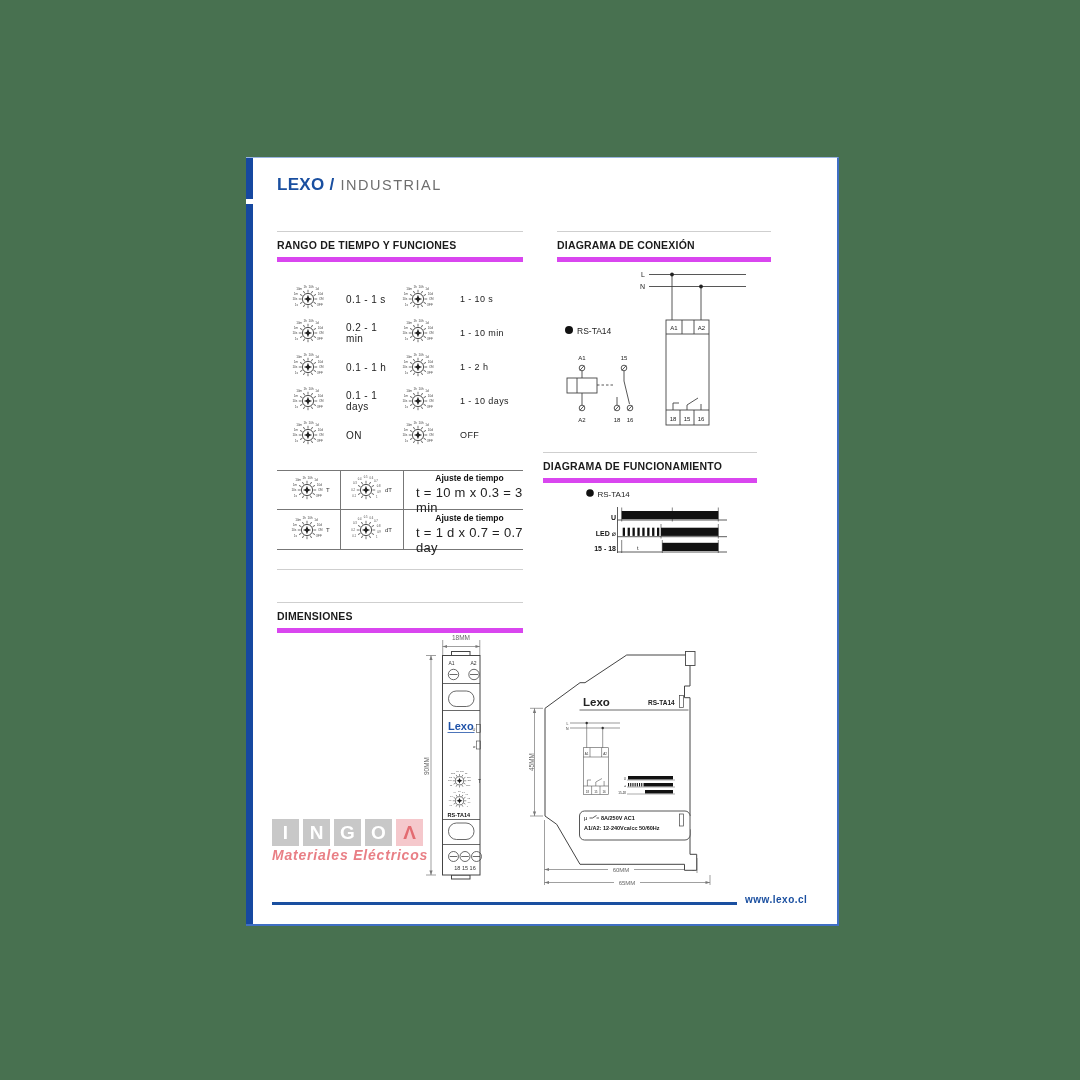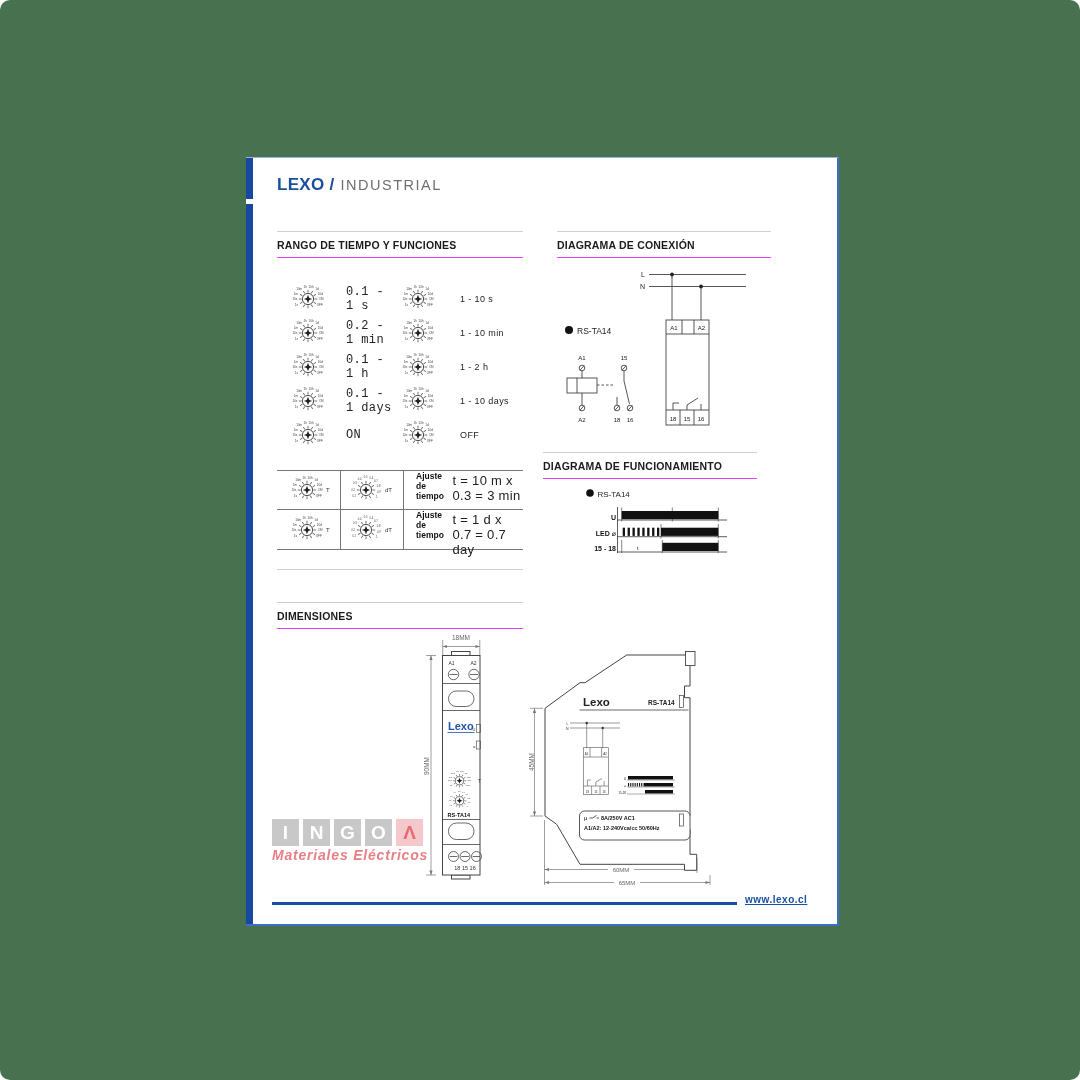--- a/index.html
+++ b/index.html
@@ -1,58 +1,58 @@
 <!DOCTYPE html>
 <html><head>
 <meta charset="utf-8">
 <style>
   html,body{margin:0;padding:0;}
   body{font-family:"Liberation Sans","DejaVu Sans",sans-serif;}
-  .canvas{position:relative;width:1080px;height:1080px;background:#487150;overflow:hidden;border-radius:10px;}
+  .canvas{position:relative;width:1080px;height:1080px;background:#487150;overflow:hidden;}
   .page{position:absolute;left:246px;top:157px;width:591px;height:766px;background:#ffffff;
         border-top:1px solid #9ab4e0;border-right:2px solid #3f6fc4;border-bottom:2px solid #3f6fc4;}
   .leftbar{position:absolute;left:0;width:7px;background:#1648a0;}
   .seg1{top:0;height:41px;}
   .seg2{top:46px;bottom:0;}
   .hdr{position:absolute;left:31px;top:17px;white-space:nowrap;}
   .brand{font-size:17px;font-weight:bold;color:#1a4fa0;letter-spacing:.3px;}
   .division{font-size:14.5px;color:#6e6e6e;letter-spacing:1.5px;margin-left:6px;}
-  .section-title{position:absolute;border-top:1px solid #cfcfcf;border-bottom:1px solid #d946ef;
+  .section-title{position:absolute;border-top:1px solid #cfcfcf;border-bottom:5px solid #d946ef;
         padding:7px 0 6px 0;font-size:10.5px;font-weight:bold;color:#1b1b1b;letter-spacing:.2px;}
   .st-left{left:31px;top:73px;width:246px;}
   .st-right{left:311px;top:73px;width:214px;}
   .st-func{left:297px;top:294px;width:214px;}
   .st-dim{left:31px;top:444px;width:246px;}
   .func-grid{position:absolute;left:31px;top:124px;width:250px;}
   .func-row{display:flex;align-items:center;height:34px;}
   .dial{width:36px;height:32px;flex:none;}
   .fr-d1{margin-left:13px;}
-  .fr-l1{width:50px;margin-left:20px;font-size:12px;color:#222;letter-spacing:.4px;font-family:Liberation Mono, monospace;}
+  .fr-l1{width:50px;margin-left:20px;font-size:10px;color:#222;letter-spacing:.4px;}
   .fr-d2{margin-left:4px;}
   .fr-l2{margin-left:24px;font-size:9px;color:#222;letter-spacing:.4px;}
   .adj-table{position:absolute;left:31px;top:312px;width:246px;display:grid;
         grid-template-columns:64px 63px 1fr;grid-template-rows:39px 39px;
         border-top:1px solid #777;border-bottom:1px solid #777;}
   .cell{display:flex;align-items:center;}
   .bR{border-right:1px solid #777;}
   .bB{border-bottom:1px solid #777;}
   .tmark{font-size:6px;color:#333;margin-left:1px;}
-  .adj-text{flex-direction:row;align-items:flex-start;justify-content:center;padding-left:12px;}
+  .adj-text{flex-direction:column;align-items:center;justify-content:center;padding-left:12px;margin-top:8px;}
   .adj-h{font-size:8.5px;font-weight:bold;color:#111;}
   .adj-f{font-size:13px;color:#222;letter-spacing:.3px;margin-top:2px;}
   .col-end{position:absolute;left:31px;top:411px;width:246px;border-top:1px solid #cfcfcf;}
   .absvg{position:absolute;}
   .wm{position:absolute;left:26px;top:661px;opacity:.82;}
   .wm-boxes{display:flex;gap:4px;}
   .wm-box{width:27px;height:27px;background:#bcbcbc;color:#fff;font-weight:bold;font-size:19px;
         display:flex;align-items:center;justify-content:center;}
   .wm-box.pink{background:#f4bdc1;color:#de4b52;}
   .wm-sub{margin-top:1px;font-size:14px;font-weight:bold;font-style:italic;color:#e4636b;letter-spacing:.8px;white-space:nowrap;}
   .foot-line{position:absolute;left:26px;top:744px;width:465px;height:3px;background:#1a4fa0;}
-  .website{position:absolute;left:499px;top:736px;font-size:10px;font-weight:bold;color:#1a4fa0;letter-spacing:.5px;text-decoration:underline;}
+  .website{position:absolute;left:499px;top:736px;font-size:10px;font-weight:bold;color:#1a4fa0;letter-spacing:.5px;}
   svg text{font-family:"Liberation Sans","DejaVu Sans",sans-serif;}
 </style>
 </head>
 <body>
 
 <svg width="0" height="0" style="position:absolute" aria-hidden="true">
   <defs>
     <symbol id="dial-range" viewBox="0 0 34 32">
       <g stroke="#333" stroke-width="0.7">
         <line x1="17" y1="6.8" x2="17" y2="9.6"></line>

